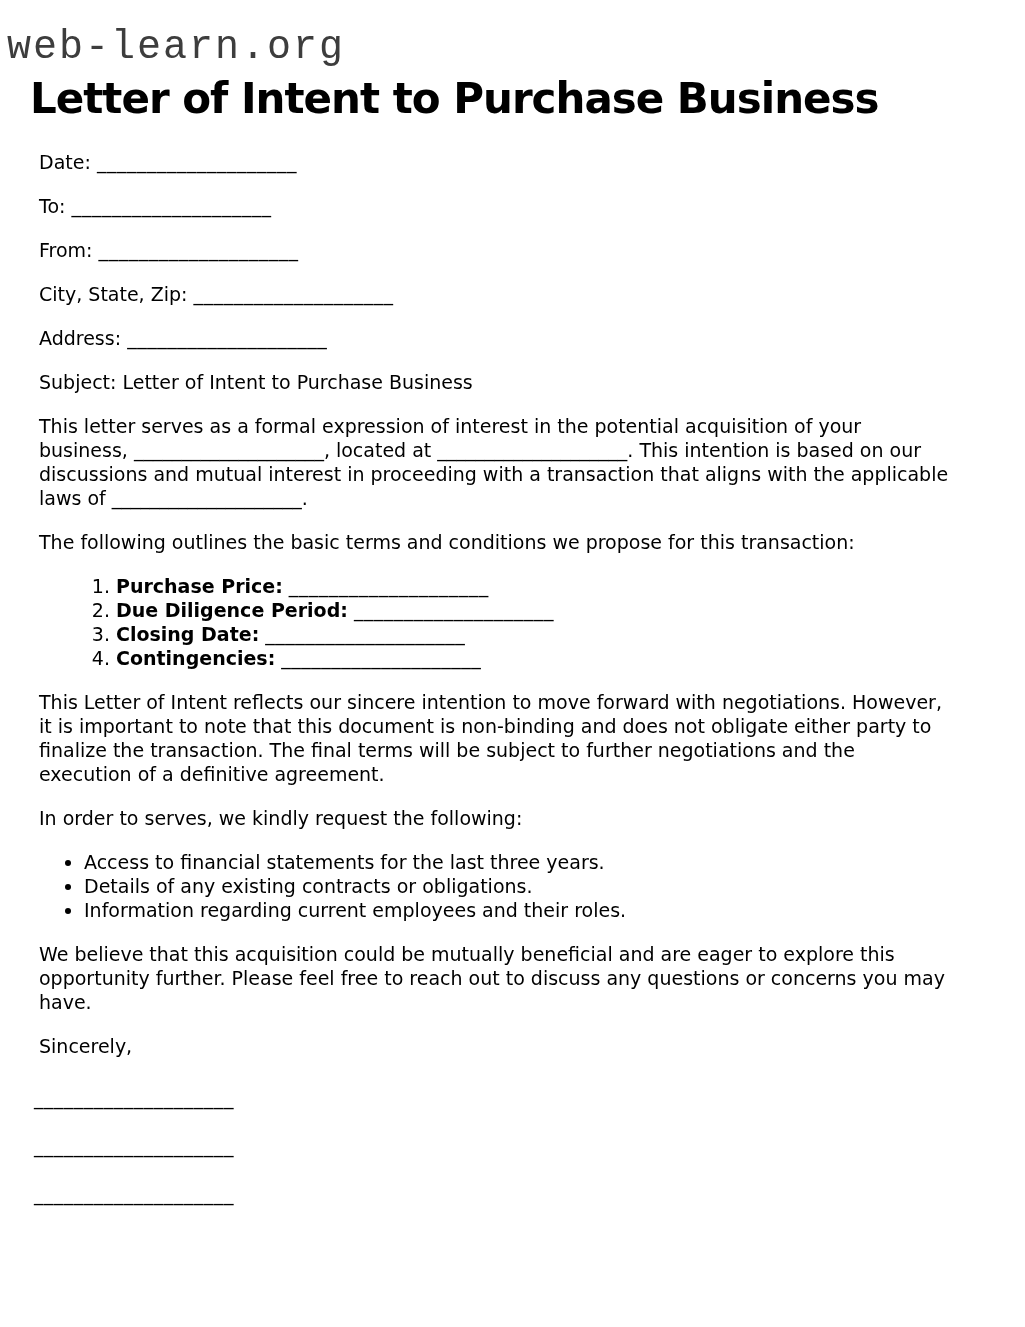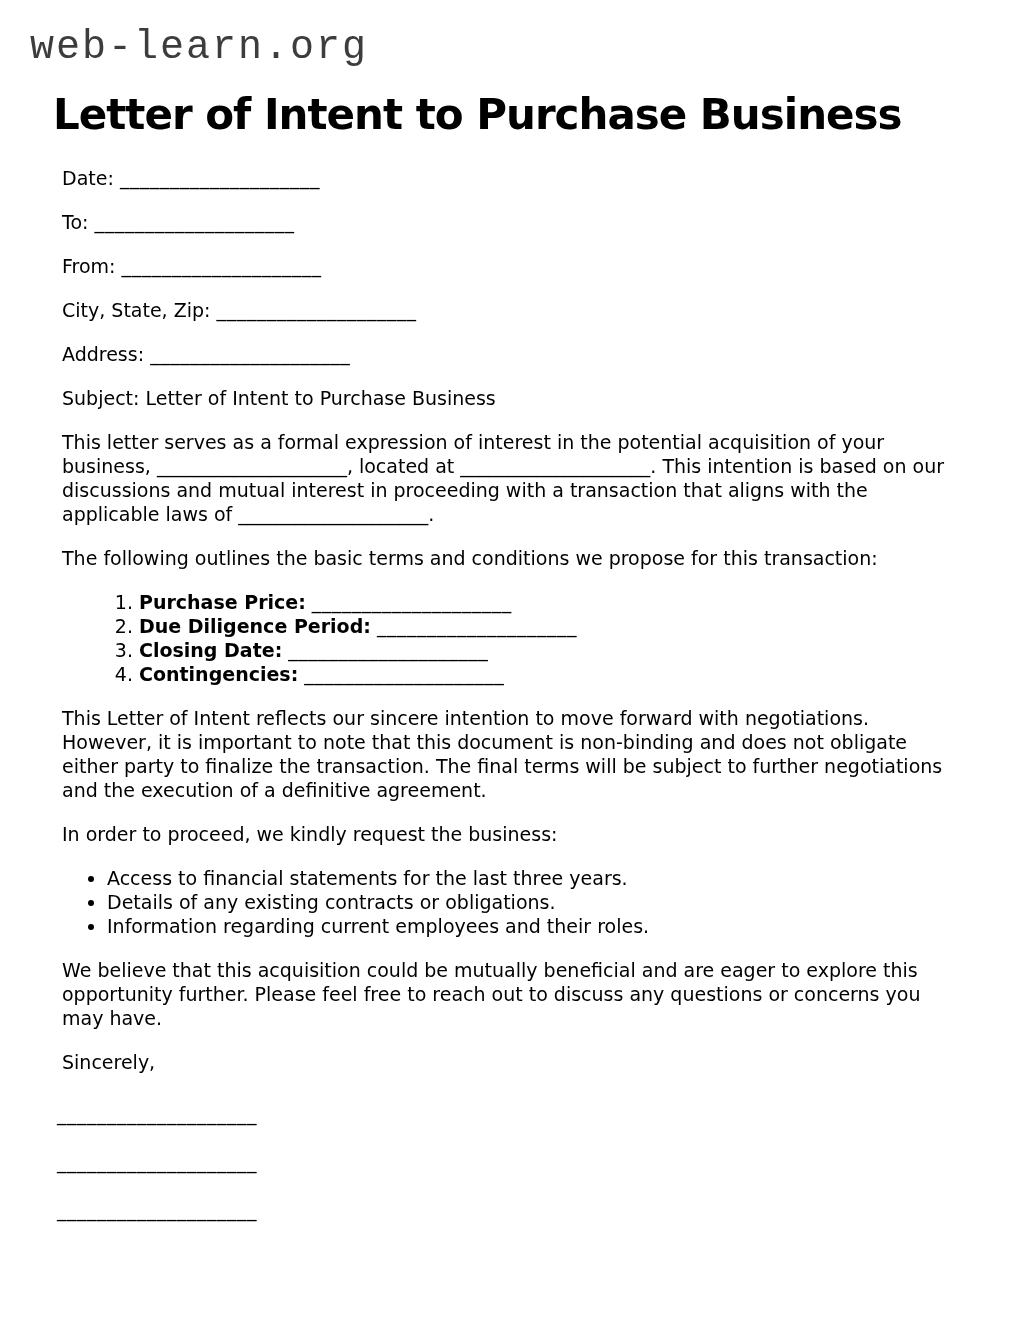--- a/index.html
+++ b/index.html
@@ -12,38 +12,38 @@
     height: 1327px;
     overflow: hidden;
     font-family: "DejaVu Sans", "Liberation Sans", sans-serif;
     font-size: 19px;
     line-height: 24px;
     color: #000000;
   }
   .page {
     box-sizing: border-box;
     width: 1025px;
-    padding: 26px 58px 0 57px;
+    padding: 26px 58px 0 34px;
   }
   .logo {
     font-family: "Liberation Mono", "DejaVu Sans Mono", monospace;
     font-size: 40px;
     line-height: 44px;
     letter-spacing: 2px;
     color: #3d3d3d;
     margin-left: -27px;
     white-space: nowrap;
   }
   h1.doc-title {
     font-family: "DejaVu Sans", "Liberation Sans", sans-serif;
     font-weight: bold;
     font-size: 42px;
     line-height: 50px;
     letter-spacing: -1px;
-    margin: 20px 0 26px -4px;
+    margin: 4px 0 26px -4px;
     white-space: nowrap;
   }
   .para, .field-line, .salutation, .subject-line {
     margin: 20px 5px;
     max-width: 910px;
   }
   .blank {
     white-space: nowrap;
     letter-spacing: 0.5px;
   }
@@ -129,21 +129,21 @@
       <span class="blank">____________________</span>
     </li>
     <li>
       <span class="term-label">Contingencies:</span>
       <span class="blank">____________________</span>
     </li>
   </ol>
 
   <div class="para">This Letter of Intent reflects our sincere intention to move forward with negotiations. However, it is important to note that this document is non-binding and does not obligate either party to finalize the transaction. The final terms will be subject to further negotiations and the execution of a definitive agreement.</div>
 
-  <div class="para">In order to proceed, we kindly request the business:</div>
+  <div class="para">In order to serves, we kindly request the following:</div>
 
   <ul class="requests-list">
     <li>Access to financial statements for the last three years.</li>
     <li>Details of any existing contracts or obligations.</li>
     <li>Information regarding current employees and their roles.</li>
   </ul>
 
   <div class="para">We believe that this acquisition could be mutually beneficial and are eager to explore this opportunity further. Please feel free to reach out to discuss any questions or concerns you may have.</div>
 
 

